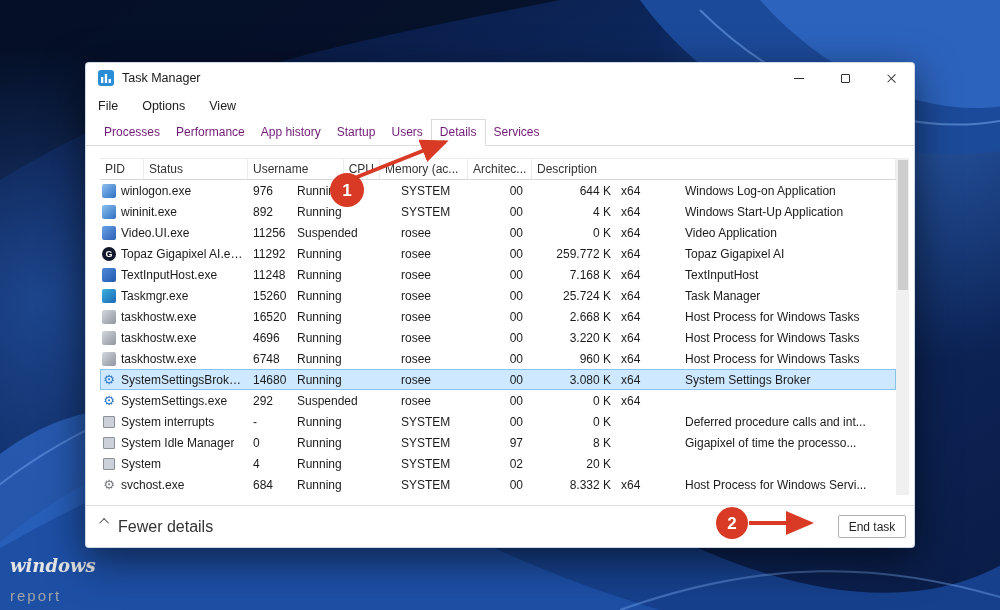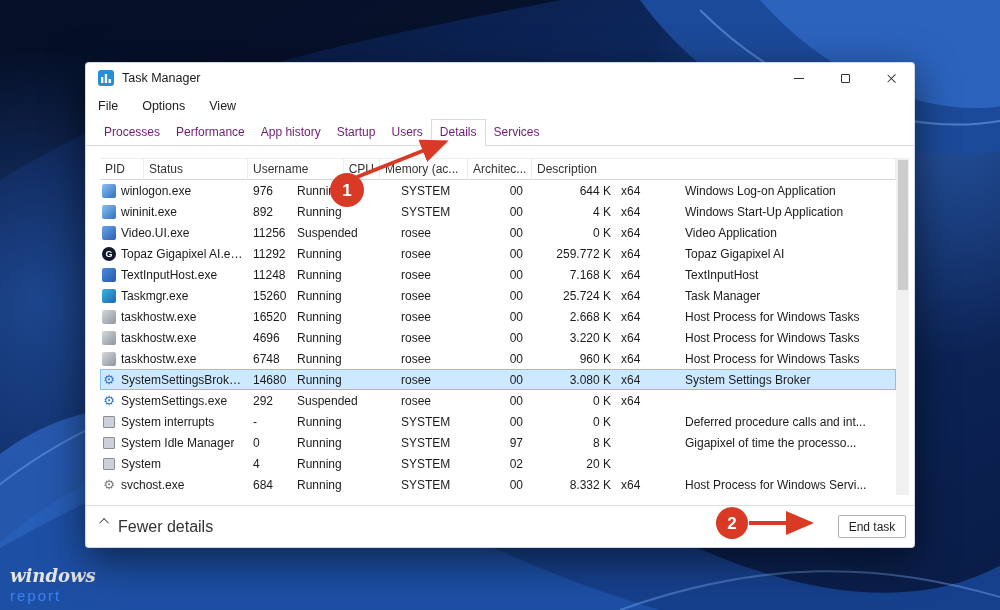--- a/index.html
+++ b/index.html
@@ -6,21 +6,21 @@
   html,body { width:1000px; height:610px; overflow:hidden; }
   body {
     position:relative;
     font-family:"Liberation Sans","DejaVu Sans",sans-serif;
     background:#081538;
   }
   .wallpaper { position:absolute; inset:0; z-index:0; }
 
   .watermark { position:absolute; left:10px; bottom:6px; z-index:5; line-height:1.05; }
   .wm1 { color:#e5e5e5; font-size:18px; font-style:italic; font-weight:bold; font-family:"DejaVu Serif",serif; }
-  .wm2 { color:#3b82f6; font-size:15px; letter-spacing:2px; margin-top:2px; }
+  .wm2 { color:#a3a3a3; font-size:15px; letter-spacing:2px; margin-top:12px; }
 
   
   .window {
     position:absolute; left:85px; top:62px; width:830px; height:486px;
     background:#fff; border-radius:4px; overflow:hidden; z-index:10;
     box-shadow:0 12px 42px rgba(0,0,0,.55);
     border:1px solid rgba(120,140,180,.35);
   }
   .titlebar { height:30px; display:flex; align-items:center; padding-left:12px; }
   .title-icon { width:16px; height:16px; margin-right:8px; flex:0 0 16px; }

